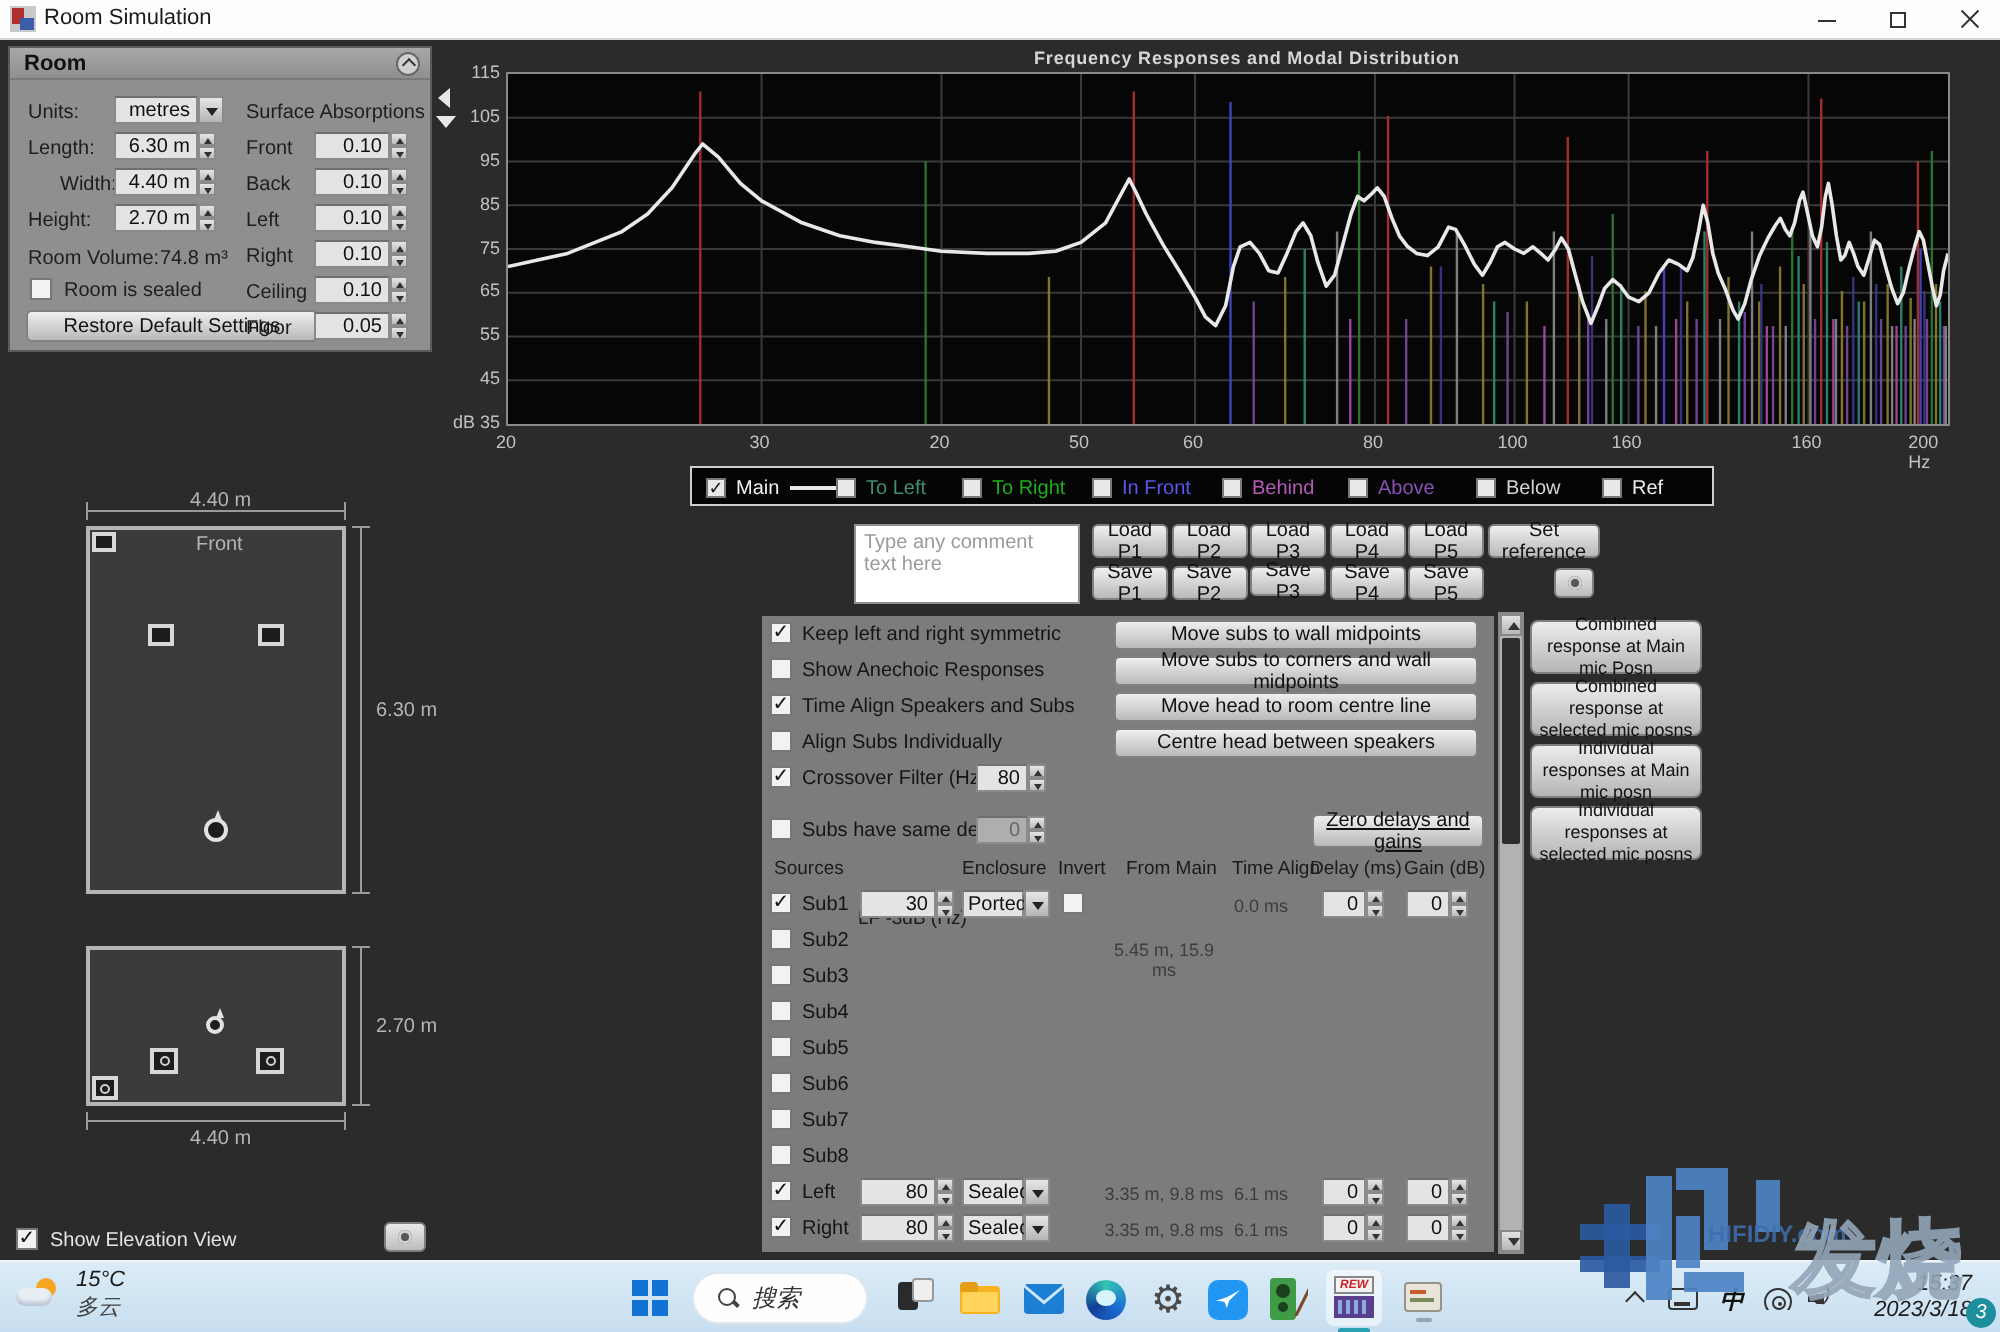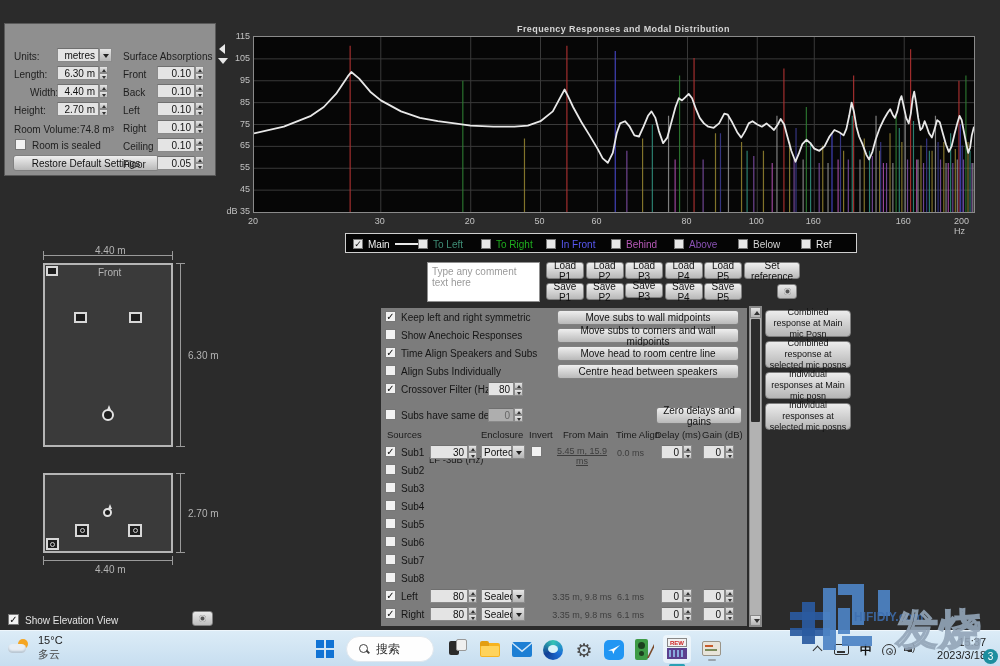--- a/index.html
+++ b/index.html
@@ -68,21 +68,21 @@
   .room-rect{position:absolute;border:2px solid #b5b5b5;background:#3a3a3a;}
   .dimline{position:absolute;background:#9a9a9a;}
   .spk{position:absolute;border:2px solid #d8d8d8;background:#1d1d1d;}
   .spk i{position:absolute;left:50%;top:50%;width:5px;height:5px;margin:-2.5px 0 0 -2.5px;border-radius:50%;border:1px solid #cfcfcf;}
   .head-icon{position:absolute;width:12px;height:12px;border:2px solid #e2e2e2;border-radius:50%;background:#1d1d1d;}
   .head-icon:before{content:"";position:absolute;left:3px;top:-6px;border-left:2.5px solid transparent;border-right:2.5px solid transparent;border-bottom:5px solid #e2e2e2;}
   .tri{position:absolute;width:0;height:0;}
   
   .resp-btn{position:absolute;left:765px;width:86px;height:27px;background:linear-gradient(#ececec,#b5b5b5);border:1px solid #7f7f7f;border-radius:4px;font-size:9px;line-height:1.2;color:#111;display:flex;align-items:center;justify-content:center;text-align:center;padding:1px 2px;}
   
-  .taskbar{position:absolute;left:0;top:630px;width:1000px;height:36px;background:linear-gradient(#dcecf7,#c7def0);border-top:1px solid #eef6fc;}
+  .taskbar{position:absolute;left:0;top:630px;width:1000px;height:36px;background:linear-gradient(#dcecf7,#c7def0);border-top:1px solid #eef6fc;font-style:italic;}
   .weather{position:absolute;left:8px;top:3px;display:flex;gap:6px;align-items:center;}
   .wicon{position:relative;width:24px;height:22px;}
   .wicon .sun{position:absolute;left:10px;top:2px;width:10px;height:10px;border-radius:50%;background:#f5a623;}
   .wicon .cloud{position:absolute;left:0px;top:7px;width:18px;height:9px;border-radius:8px;background:#e8eef4;box-shadow:inset 0 -2px 2px #b9c6d2;}
   .wtxt{font-size:11px;color:#1c1c1c;line-height:1.25;}
   .startbtn{position:absolute;left:316px;top:9px;width:18px;height:18px;display:grid;grid-template-columns:8px 8px;grid-template-rows:8px 8px;gap:2px;}
   .startbtn i{background:#1173d4;}
   .searchpill{position:absolute;left:346px;top:5px;width:88px;height:26px;border-radius:13px;background:#fefefe;border:1px solid #dfe7ee;display:flex;align-items:center;gap:6px;padding-left:12px;}
   .mag{position:relative;width:11px;height:11px;}
   .mag:before{content:"";position:absolute;left:0;top:0;width:7px;height:7px;border:1.5px solid #444;border-radius:50%;}
@@ -106,24 +106,44 @@
   .wm-block{position:absolute;background:#2a5aa0;opacity:.92;}
   .wm-block.light{background:#4d83c4;}
   .wm-site{position:absolute;font-size:12px;font-weight:bold;color:#3e6fb0;opacity:.85;}
   .wm-name{position:absolute;font-size:42px;font-weight:bold;color:transparent;-webkit-text-stroke:1.6px #93a5b8;letter-spacing:1px;opacity:.9;}
 </style>
 </head>
 <body>
 
 <div id="screen">
 
+  <div class="titlebar">
+    <div class="appicon">
+        <i></i>
+        <b></b>
+      </div>
+    <div class="title-text">Room Simulation</div>
+    <div class="winbtn" style="left:896px;">
+        <div class="glyph-min"></div>
+      </div>
+    <div class="winbtn" style="left:932px;">
+        <div class="glyph-max"></div>
+      </div>
+    <div class="winbtn" style="left:968px;">
+        <div class="glyph-close"></div>
+      </div>
+  </div>
 
   <div class="abs" style="left:0;top:20px;width:1000px;height:610px;background:#2b2b2b;"></div>
 
   <div class="panel">
+    <div class="panel-hdr">
+      <span>Room</span>
+      <div class="collapse-btn"></div>
+    </div>
     <div class="lbl" style="left:9px;top:27px;">Units:</div>
     <div class="field" style="left:52px;top:24px;width:42px;text-align:right;">metres</div>
     <div class="ddbtn" style="left:94px;top:24px;"></div>
     <div id="room-fields">
         <div class="lbl" style="left: 9px; top: 45px;">Length:</div>
         <div class="field" style="left: 52px; top: 42px; width: 42px;">6.30 m</div>
         <div class="sbtns" style="left: 94px; top: 42px;">
           <div class="sa up"></div>
           <div class="sa dn"></div>
         </div>
@@ -393,41 +413,41 @@
         <div class="sa up"></div>
         <div class="sa dn"></div>
       </div>
     </div>
   <div id="move-buttons">
       <div class="btn" style="left: 557px; top: 310px; width: 182px; height: 15px;">Move subs to wall midpoints</div>
       <div class="btn" style="left: 557px; top: 328px; width: 182px; height: 15px;">Move subs to corners and wall midpoints</div>
       <div class="btn" style="left: 557px; top: 346px; width: 182px; height: 15px;">Move head to room centre line</div>
       <div class="btn" style="left: 557px; top: 364px; width: 182px; height: 15px;">Centre head between speakers</div>
     </div>
-  <div class="btn" style="left:656px;top:407px;width:86px;height:17px;">Zero delays and gains</div>
+  <div class="btn" style="left:656px;top:407px;width:86px;height:17px;text-decoration:underline;">Zero delays and gains</div>
   <div id="sources-table">
       <div class="hdr-cell" style="left: 387px; top: 429px;">Sources</div>
       <div class="hdr-cell" style="left: 429px; top: 429px; margin-top: 25px;">LF -3dB (Hz)</div>
       <div class="hdr-cell" style="left: 481px; top: 429px;">Enclosure</div>
       <div class="hdr-cell" style="left: 529px; top: 429px;">Invert</div>
       <div class="hdr-cell" style="left: 563px; top: 429px;">From Main</div>
       <div class="hdr-cell" style="left: 616px; top: 429px;">Time Align</div>
       <div class="hdr-cell" style="left: 655px; top: 429px;">Delay (ms)</div>
       <div class="hdr-cell" style="left: 702px; top: 429px;">Gain (dB)</div>
       <div class="cb" style="left: 385px; top: 446px;">✓</div>
       <div class="opt-lbl" style="left: 401px; top: 447px;">Sub1</div>
       <div class="field" style="left: 430px; top: 445px; width: 38px;">30</div>
       <div class="sbtns" style="left: 468px; top: 445px;">
         <div class="sa up"></div>
         <div class="sa dn"></div>
       </div>
       <div class="field" style="left: 481px; top: 445px; width: 31px; text-align: left;">Ported</div>
       <div class="ddbtn" style="left: 512px; top: 445px;"></div>
       <div class="cb" style="left: 531px; top: 446px;"></div>
-      <div class="muted-val" style="left: 551px; top: 446px; width: 62px; text-align: center; text-decoration: underline;">5.45 m, 15.9 ms</div>
+      <div class="muted-val" style="left: 551px; top: 470px; width: 62px; text-align: center;">5.45 m, 15.9 ms</div>
       <div class="muted-val" style="left: 617px; top: 448px;">0.0 ms</div>
       <div class="field" style="left: 661px; top: 445px; width: 22px;">0</div>
       <div class="sbtns" style="left: 683px; top: 445px;">
         <div class="sa up"></div>
         <div class="sa dn"></div>
       </div>
       <div class="field" style="left: 703px; top: 445px; width: 22px;">0</div>
       <div class="sbtns" style="left: 725px; top: 445px;">
         <div class="sa up"></div>
         <div class="sa dn"></div>

